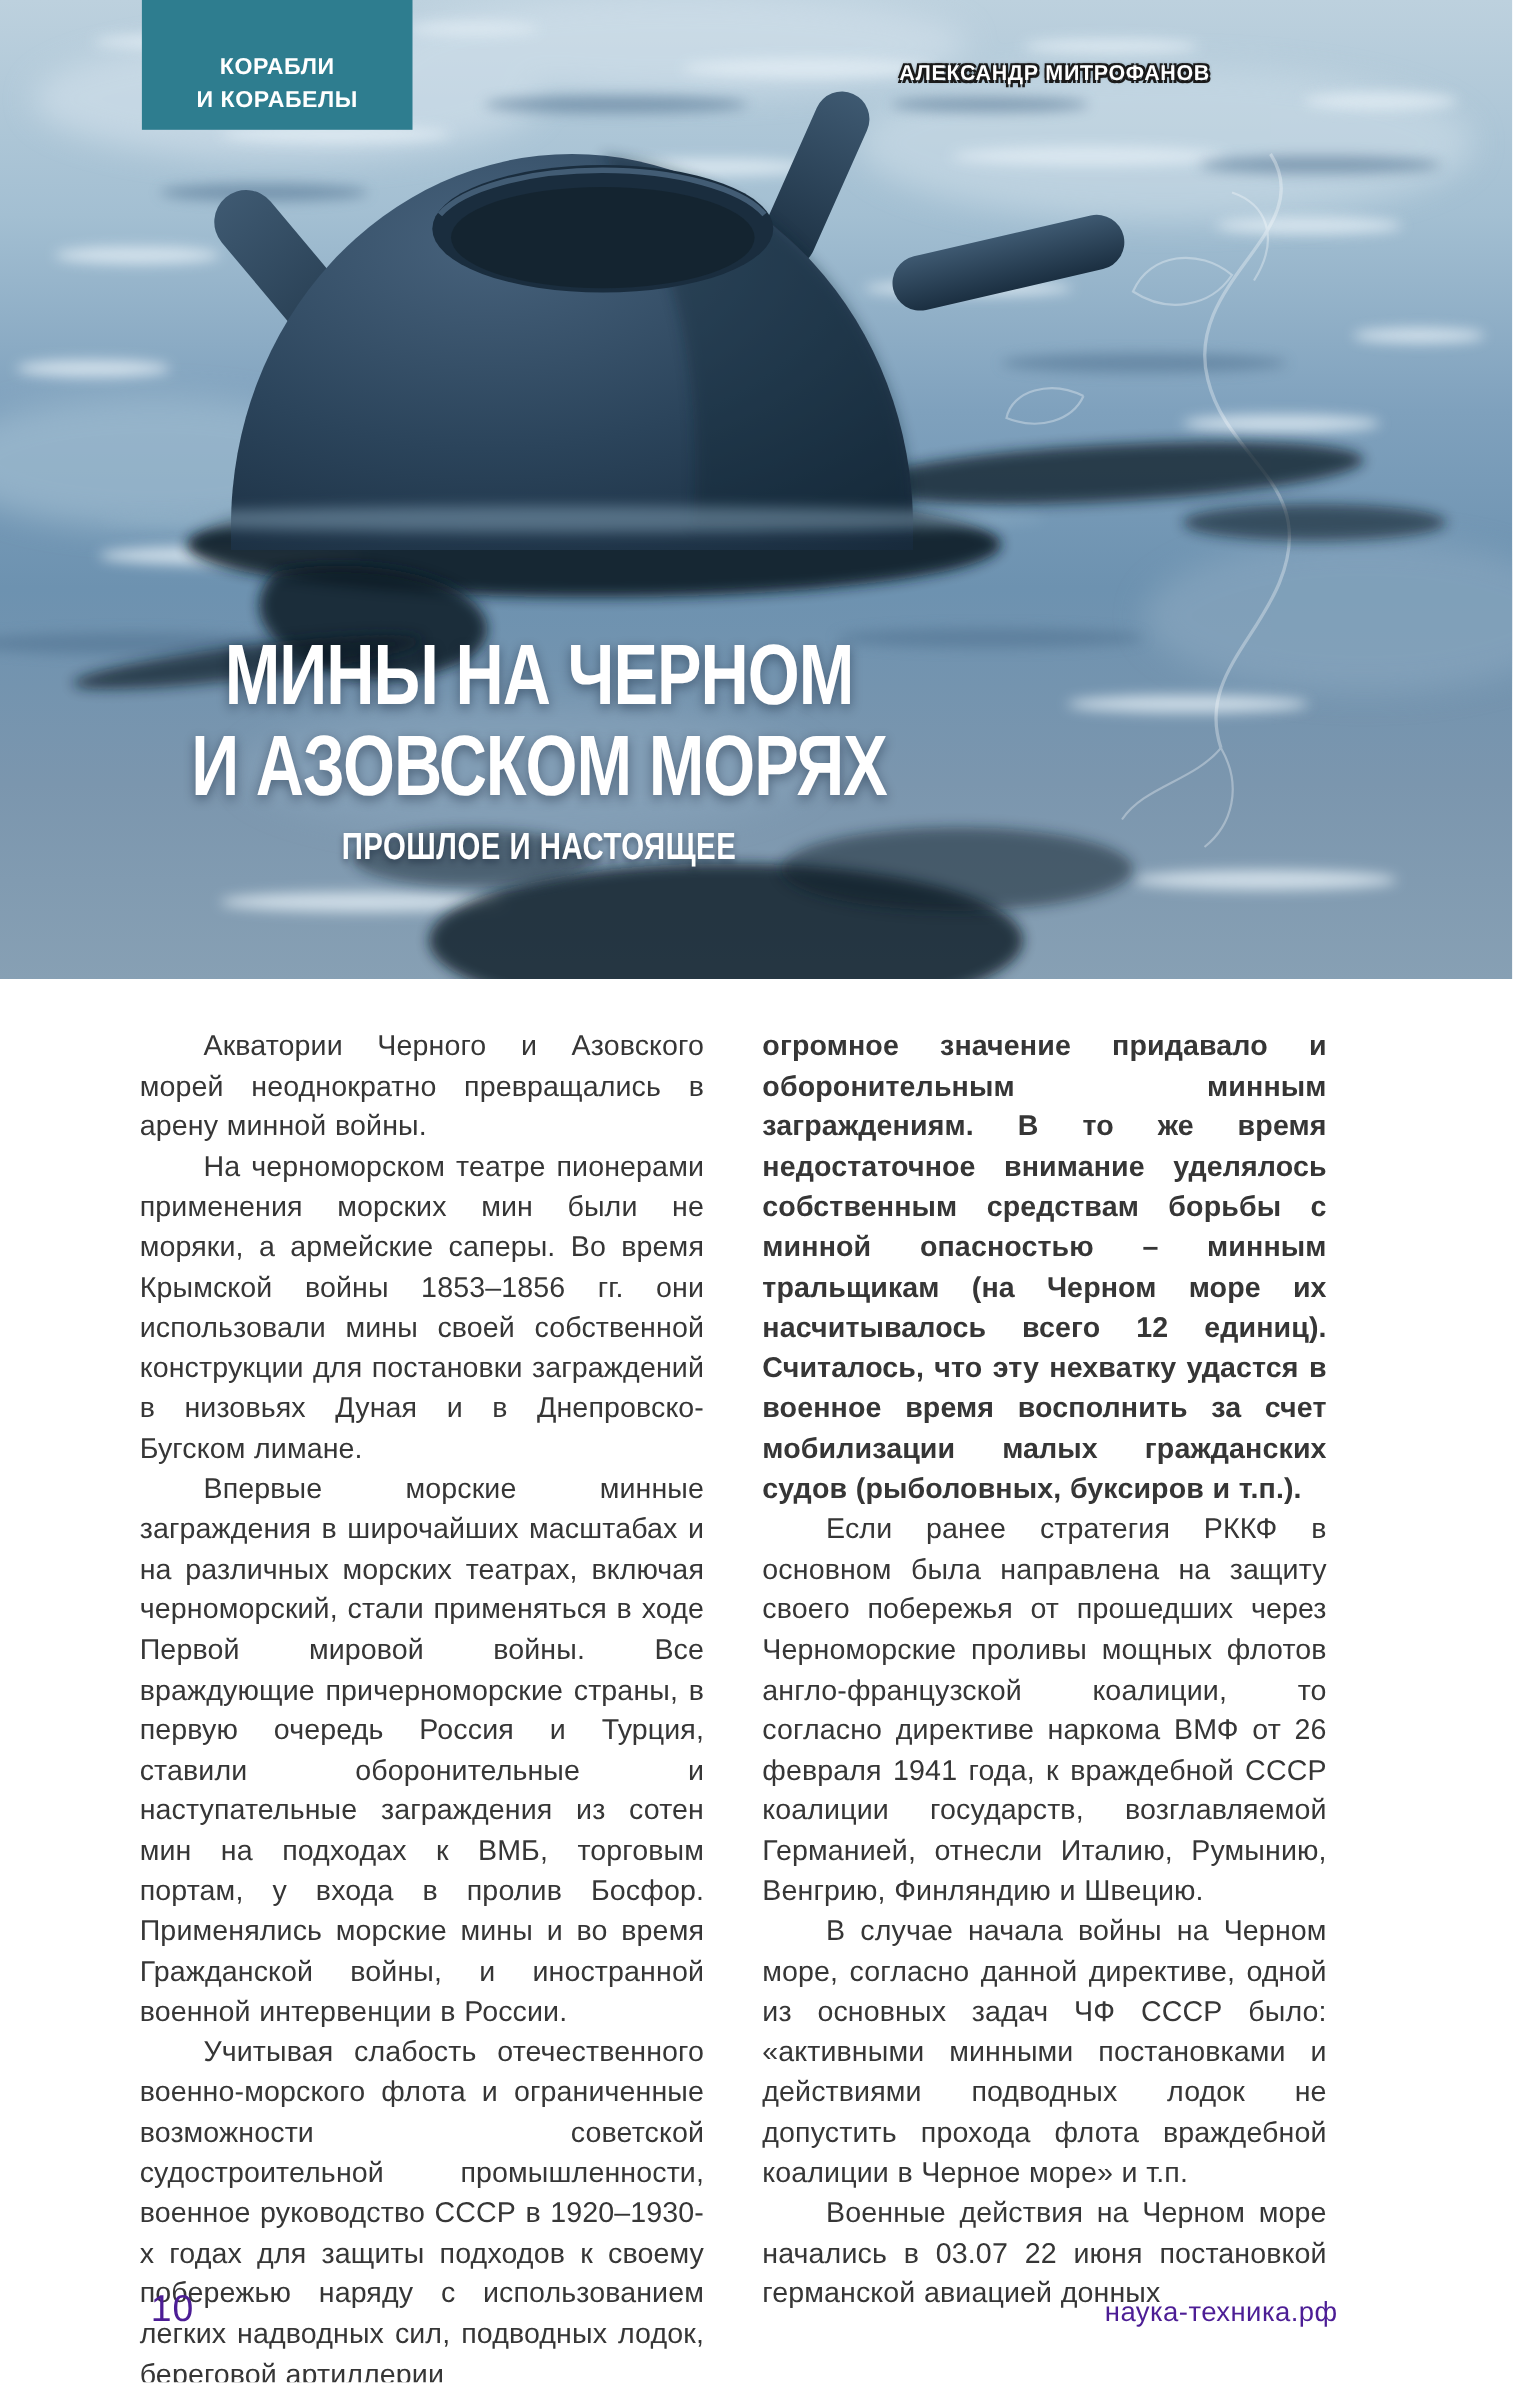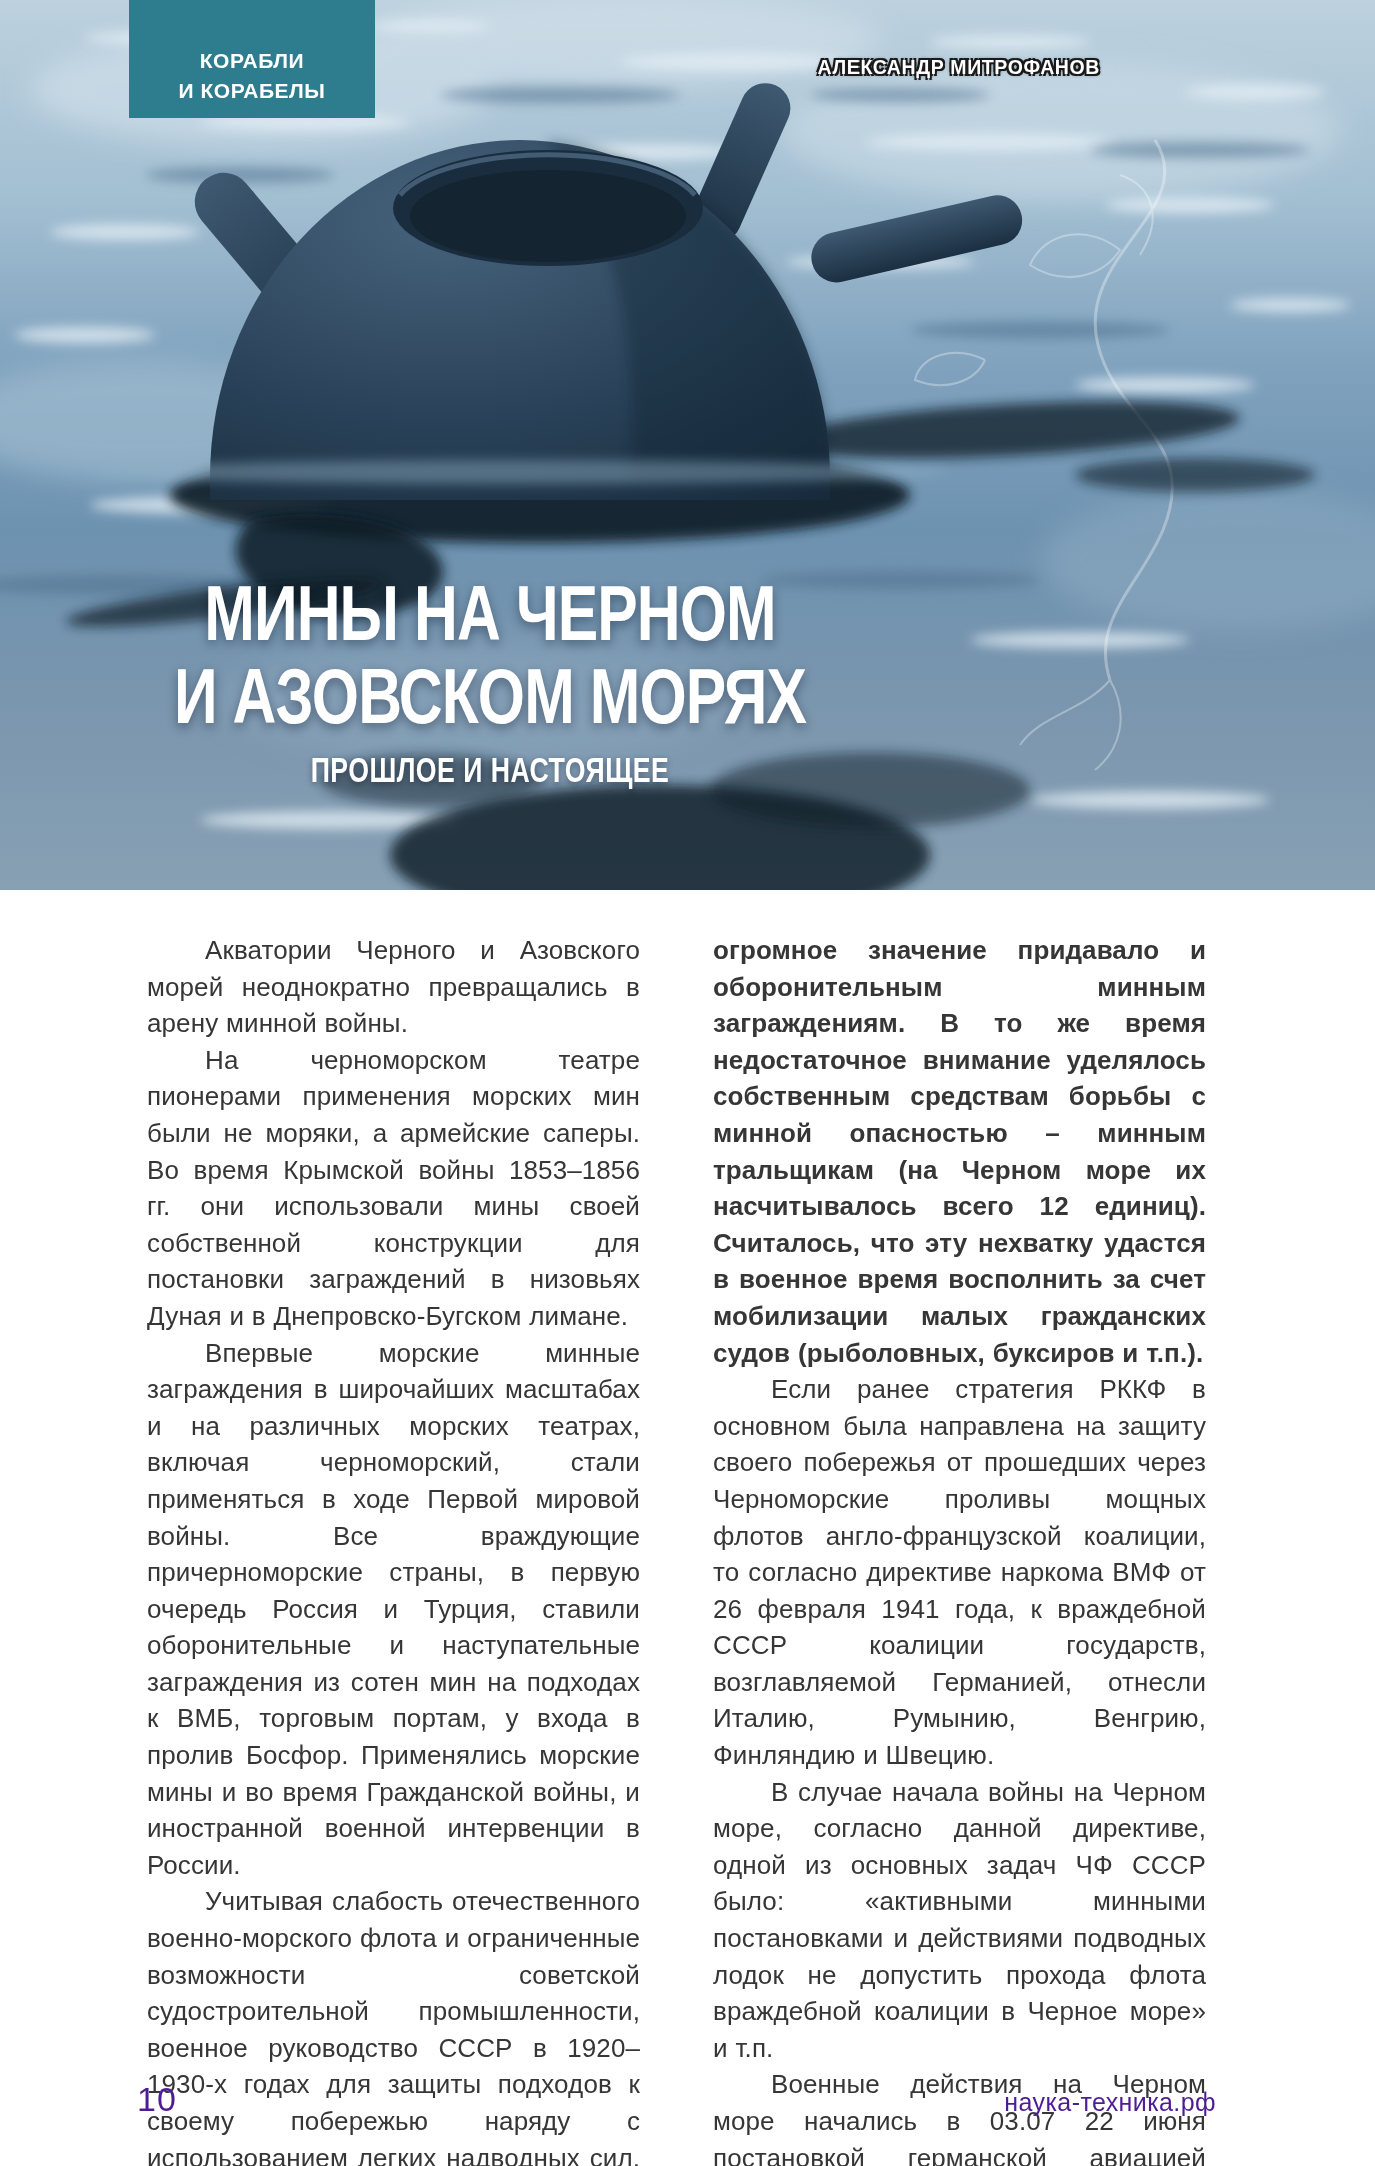--- a/index.html
+++ b/index.html
@@ -49,21 +49,20 @@
   
   .content{
     position:absolute;top:890px;left:127px;width:1079px;
     padding-top:42px;display:flex;gap:53px;
   }
   .col{width:513px;color:var(--body-text);}
   .col p{
     font-size:26px;line-height:36.6px;text-align:justify;
     text-indent:58px;letter-spacing:.1px;
     word-spacing:.5px;
-    margin-left:20px;
   }
   .col p.no-indent{text-indent:0;font-weight:bold;}
 
   
   .footer{
     position:absolute;left:137px;top:2080px;width:1079px;
     display:flex;justify-content:space-between;align-items:baseline;
     color:#4c1d95;
   }
   .page-number{font-size:34px;letter-spacing:1px;}

